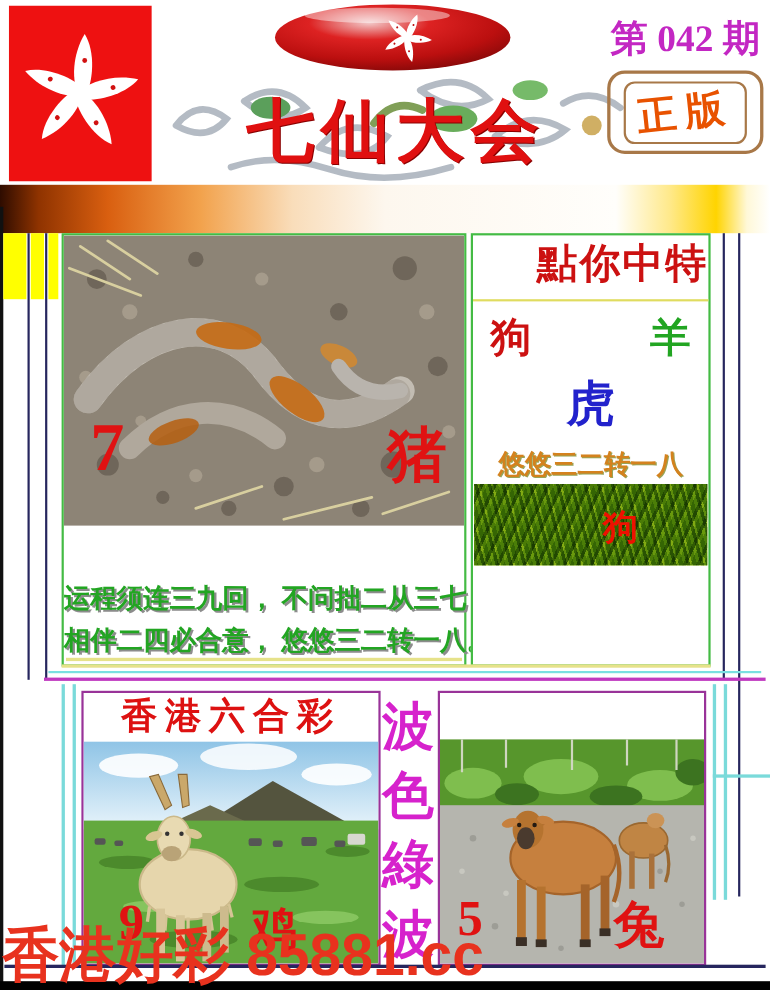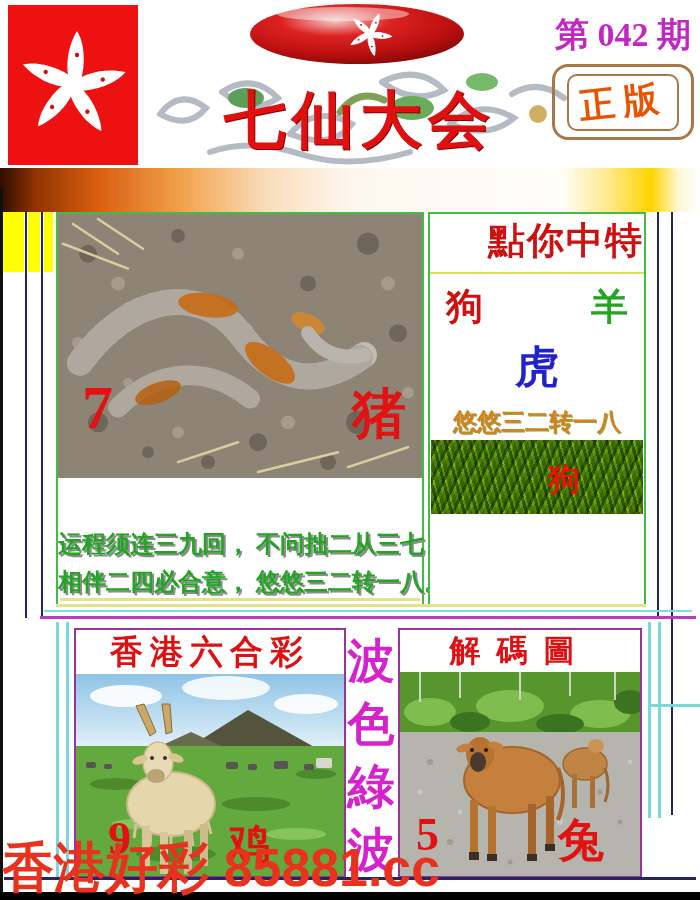--- a/index.html
+++ b/index.html
@@ -328,21 +328,20 @@
 </div>
 
 <div class="abs wave-col">
   <div>波</div>
   <div>色</div>
   <div>綠</div>
   <div>波</div>
 </div>
 
 <div class="abs cow-box">
-  <div class="abs box-title cow-title">解碼圖</div>
   <svg class="abs cow-photo" viewBox="0 0 240 204" preserveAspectRatio="none">
     <rect width="240" height="62" fill="#57962c"></rect>
     <g fill="#7fbe4e">
         <ellipse cx="30" cy="40" rx="26" ry="14"></ellipse>
         <ellipse cx="110" cy="34" rx="34" ry="16"></ellipse>
         <ellipse cx="200" cy="42" rx="30" ry="14"></ellipse>
       </g>
     <g fill="#3c7320">
         <ellipse cx="70" cy="50" rx="20" ry="10"></ellipse>
         <ellipse cx="160" cy="52" rx="24" ry="10"></ellipse>

